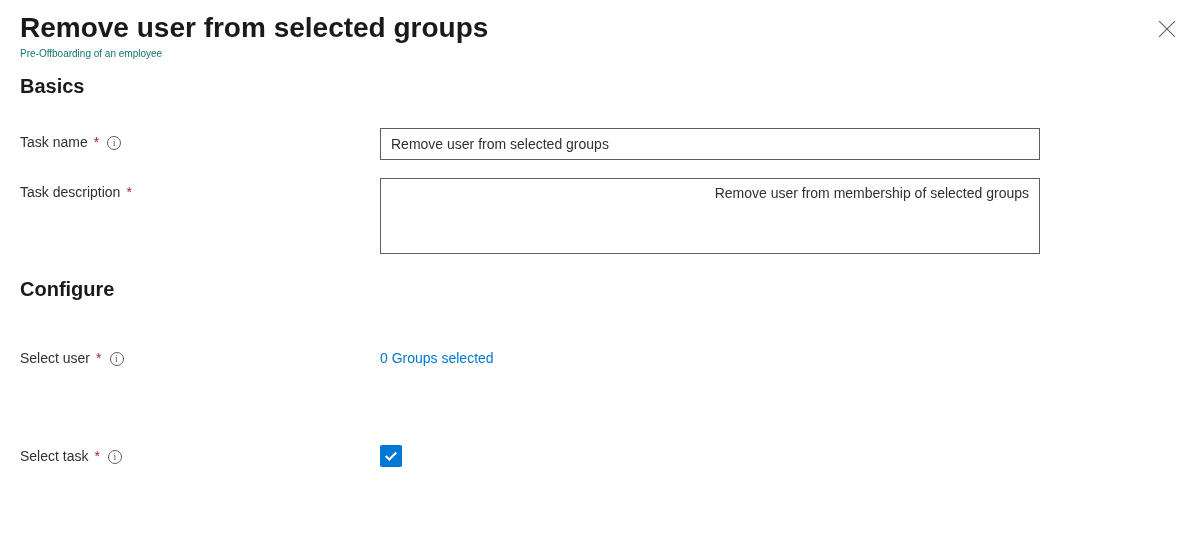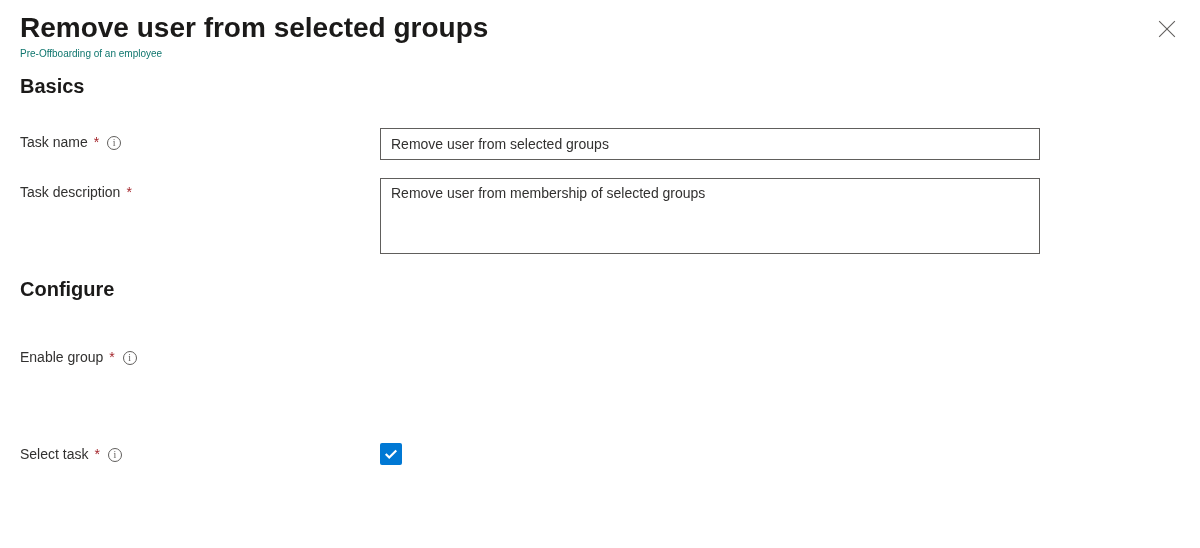--- a/index.html
+++ b/index.html
@@ -116,20 +116,21 @@
     .textarea-input {
       width: 100%;
       height: 76px;
       padding: 6px 10px;
       border: 1px solid #605e5c;
       font-size: 14px;
       font-family: inherit;
       color: #323130;
       resize: none;
       outline: none;
+      text-align: right;
     }
     .link {
       color: #0078d4;
       font-size: 14px;
       text-decoration: none;
       cursor: pointer;
     }
     .checkbox-wrap {
       display: inline-flex;
       align-items: center;
@@ -187,23 +188,26 @@
   </div>
   <div class="value-col">
     <textarea class="textarea-input" style="">Remove user from membership of selected groups</textarea>
   </div>
 </div>
 
 <h2 class="section-heading configure">Configure</h2>
 
 <div class="form-row align-center configure-row">
   <div class="label-col">
-    <span>Enable group</span>
+    <span>Select user</span>
     <span class="required">*</span>
     <span class="info-icon">i</span>
+  </div>
+  <div class="value-col">
+    <a class="link">0 Groups selected</a>
   </div>
 </div>
 
 <div class="form-row align-center">
   <div class="label-col">
     <span>Select task</span>
     <span class="required">*</span>
     <span class="info-icon">i</span>
   </div>
   <div class="value-col">

